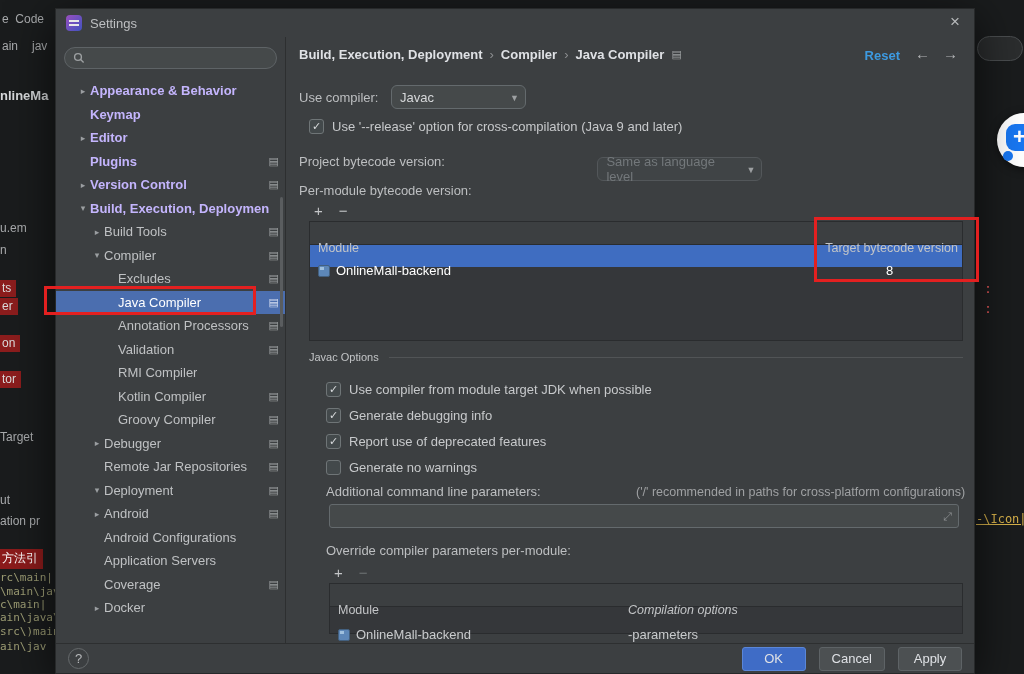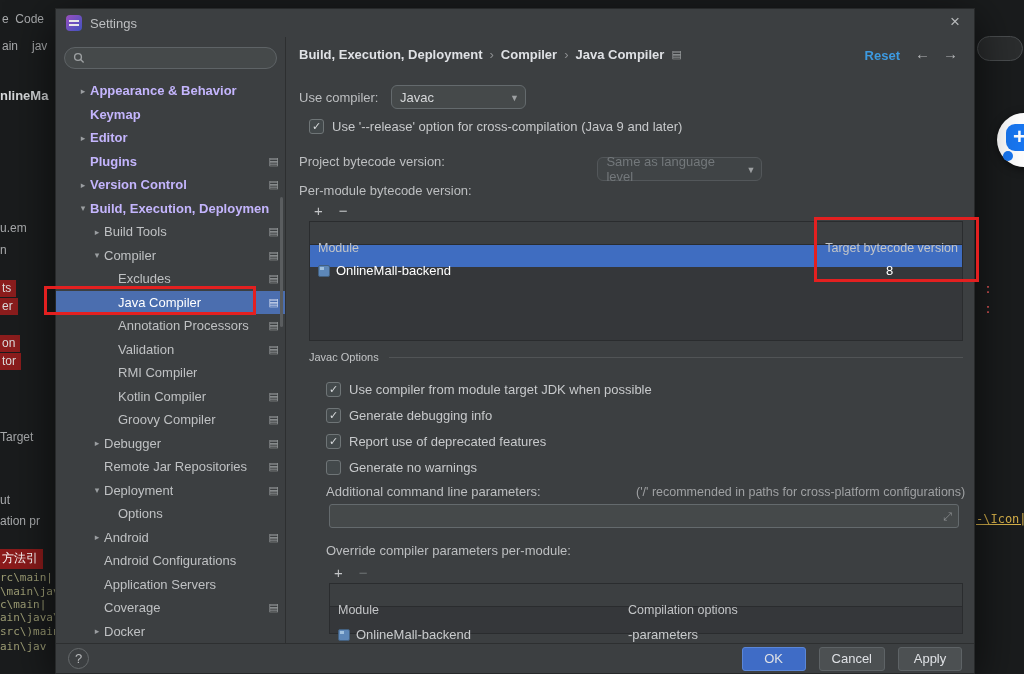--- a/index.html
+++ b/index.html
@@ -113,21 +113,21 @@
   <div id="bg-layer">
       <span class="frag " style="left: 2px; top: 12px;">e  Code</span>
       <span class="frag " style="left: 2px; top: 39px;">ain</span>
       <span class="frag " style="left: 32px; top: 39px;">jav</span>
       <span class="frag bold" style="left: 0px; top: 88px;">nlineMa</span>
       <span class="frag " style="left: 0px; top: 221px;">u.em</span>
       <span class="frag " style="left: 0px; top: 243px;">n</span>
       <span class="frag red" style="left: 0px; top: 280px;">ts</span>
       <span class="frag red" style="left: 0px; top: 298px;">er</span>
       <span class="frag red" style="left: 0px; top: 335px;">on</span>
-      <span class="frag red" style="left: 0px; top: 353px;">tor</span>
+      <span class="frag red" style="left: 0px; top: 371px;">tor</span>
       <span class="frag " style="left: 0px; top: 430px;">Target</span>
       <span class="frag " style="left: 0px; top: 493px;">ut</span>
       <span class="frag " style="left: 0px; top: 514px;">ation pr</span>
       <span class="frag redwhite" style="left: 0px; top: 549px;">方法引</span>
       <span class="frag mono" style="left: 0px; top: 571px;">rc\main|</span>
       <span class="frag mono" style="left: 0px; top: 585px;">\main\jav</span>
       <span class="frag mono" style="left: 0px; top: 598px; text-align: right;">c\main|</span>
       <span class="frag mono" style="left: 0px; top: 611px;">ain\java\</span>
       <span class="frag mono" style="left: 0px; top: 625px;">src\)main</span>
       <span class="frag mono" style="left: 0px; top: 640px;">ain\jav</span>
@@ -244,25 +244,20 @@
             <div class="titem lvl1">
     <span class="arrow"></span>
     <span class="tlabel">Remote Jar Repositories</span>
     <span class="page-icon">▤</span>
   </div>
             <div class="titem lvl1">
     <span class="arrow">▾</span>
     <span class="tlabel">Deployment</span>
     <span class="page-icon">▤</span>
   </div>
-            <div class="titem lvl2">
-    <span class="arrow"></span>
-    <span class="tlabel">Options</span>
-    <span class="page-icon" style="visibility: hidden;">▤</span>
-  </div>
             <div class="titem lvl1">
     <span class="arrow">▸</span>
     <span class="tlabel">Android</span>
     <span class="page-icon">▤</span>
   </div>
             <div class="titem lvl1">
     <span class="arrow"></span>
     <span class="tlabel">Android Configurations</span>
     <span class="page-icon" style="visibility: hidden;">▤</span>
   </div>
@@ -371,21 +366,21 @@
         <span class="abs lbl" style="left:40px;top:506px;">Override compiler parameters per-module:</span>
 
         <div class="abs toolbar" style="left:48px;top:528px;">
           <span class="tb-btn">+</span>
           <span class="tb-btn dim">−</span>
         </div>
 
         <div class="abs tbl" style="left:43px;top:546px;width:634px;height:51px;">
           <div class="tbl-head">
             <div class="cell" style="width:290px;">Module</div>
-            <div class="cell" style="width:342px;">Compilation options</div>
+            <div class="cell" style="width:342px;font-style:italic;">Compilation options</div>
           </div>
           <div class="tbl-row" style="height:26px;">
             <div class="cell" style="width:290px;">
               <span class="module-icon"></span>
               <span>OnlineMall-backend</span>
             </div>
             <div class="cell" style="width:342px;">-parameters</div>
           </div>
         </div>
 

